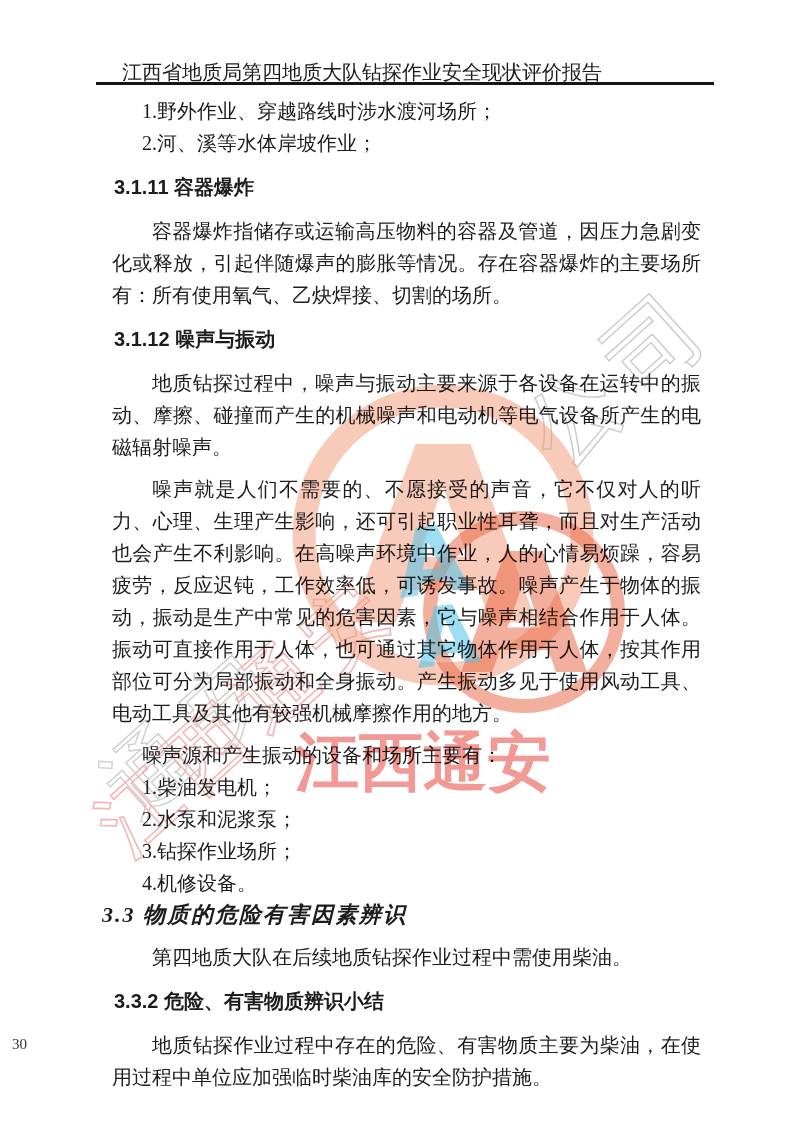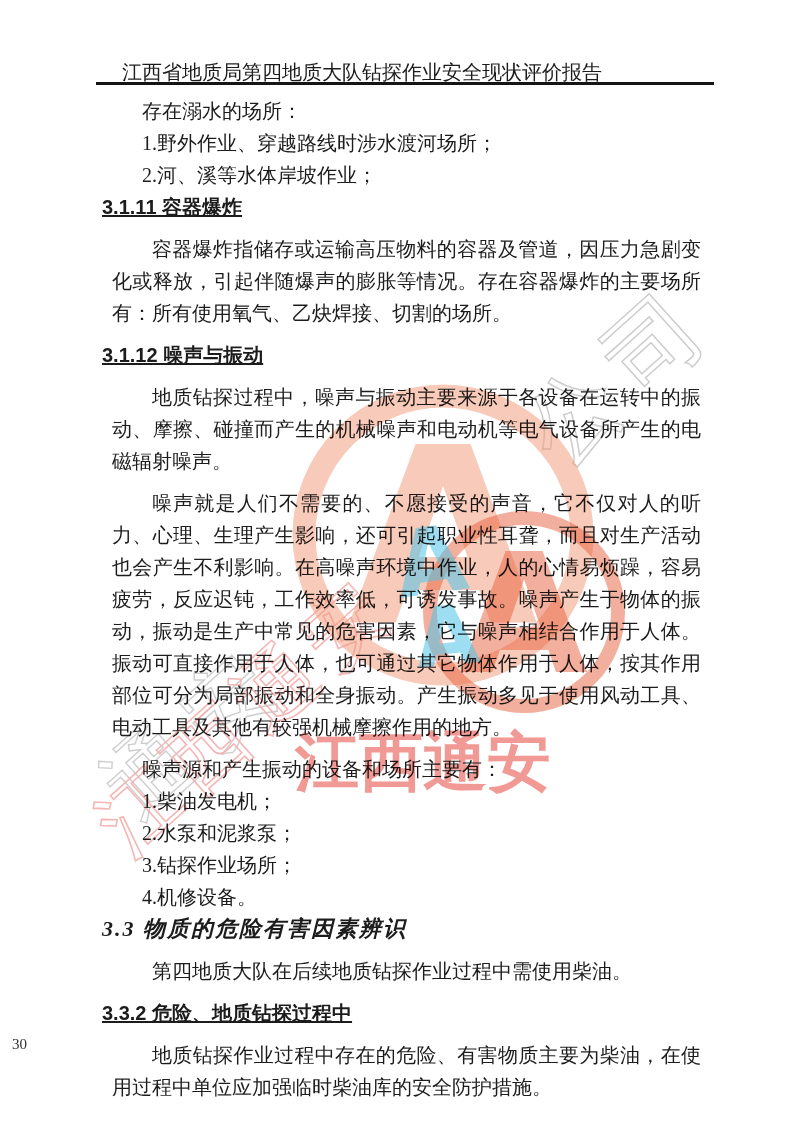--- a/index.html
+++ b/index.html
@@ -20,24 +20,23 @@
   }
   .header .left{padding-left:26px;}
   
   .doc{
     position:absolute;left:102px;top:95px;width:609px;
     font-size:20px;line-height:32px;
   }
   .p{margin:10px;text-indent:2em;text-align:justify;}
   .li{margin:0;text-indent:2em;}
   .h{
-    margin:0;font-weight:bold;
+    margin:12px;font-weight:bold;
     font-family:"Liberation Sans","DejaVu Sans",sans-serif;
     font-size:20px;
-    text-decoration:underline;
   }
   .hk{
     margin:0;font-weight:bold;font-style:italic;
     font-family:"Liberation Serif","DejaVu Serif",serif;
     font-size:22px;letter-spacing:2px;
   }
   
   .footer{
     position:absolute;left:12px;top:1036px;width:100%;
     text-align:left;font-size:15px;color:#333;
@@ -53,36 +52,35 @@
 </head>
 <body>
 
 <div class="page">
 
   <div class="header">
     <span class="left">江西省地质局第四地质大队钻探作业安全现状评价报告</span>
   </div>
 
   <div class="doc">
-    <p class="li">存在溺水的场所：</p>
     <p class="li">1.野外作业、穿越路线时涉水渡河场所；</p>
     <p class="li">2.河、溪等水体岸坡作业；</p>
     <p class="h">3.1.11 容器爆炸</p>
     <p class="p">容器爆炸指储存或运输高压物料的容器及管道，因压力急剧变化或释放，引起伴随爆声的膨胀等情况。存在容器爆炸的主要场所有：所有使用氧气、乙炔焊接、切割的场所。</p>
     <p class="h">3.1.12 噪声与振动</p>
     <p class="p">地质钻探过程中，噪声与振动主要来源于各设备在运转中的振动、摩擦、碰撞而产生的机械噪声和电动机等电气设备所产生的电磁辐射噪声。</p>
     <p class="p">噪声就是人们不需要的、不愿接受的声音，它不仅对人的听力、心理、生理产生影响，还可引起职业性耳聋，而且对生产活动也会产生不利影响。在高噪声环境中作业，人的心情易烦躁，容易疲劳，反应迟钝，工作效率低，可诱发事故。噪声产生于物体的振动，振动是生产中常见的危害因素，它与噪声相结合作用于人体。振动可直接作用于人体，也可通过其它物体作用于人体，按其作用部位可分为局部振动和全身振动。产生振动多见于使用风动工具、电动工具及其他有较强机械摩擦作用的地方。</p>
     <p class="li">噪声源和产生振动的设备和场所主要有：</p>
     <p class="li">1.柴油发电机；</p>
     <p class="li">2.水泵和泥浆泵；</p>
     <p class="li">3.钻探作业场所；</p>
     <p class="li">4.机修设备。</p>
     <p class="hk">3.3 物质的危险有害因素辨识</p>
     <p class="p">第四地质大队在后续地质钻探作业过程中需使用柴油。</p>
-    <p class="h">3.3.2 危险、地质钻探过程中</p>
+    <p class="h">3.3.2 危险、有害物质辨识小结</p>
     <p class="p">地质钻探作业过程中存在的危险、有害物质主要为柴油，在使用过程中单位应加强临时柴油库的安全防护措施。</p>
   </div>
 
   <div class="footer">30</div>
 
   <svg class="wm" width="793" height="1122" viewBox="0 0 793 1122" xmlns="http://www.w3.org/2000/svg">
 
     <text class="outl" transform="translate(560,470) rotate(-42)" font-size="92" letter-spacing="16" fill="none" stroke="#C2C2C2" stroke-width="1.4" opacity="0.85">公司</text>
 
     <text class="outl" transform="translate(138,822) rotate(-42)" font-size="86" letter-spacing="18" fill="none" stroke="#C6C6C6" stroke-width="1.4" opacity="0.85">通安</text>

